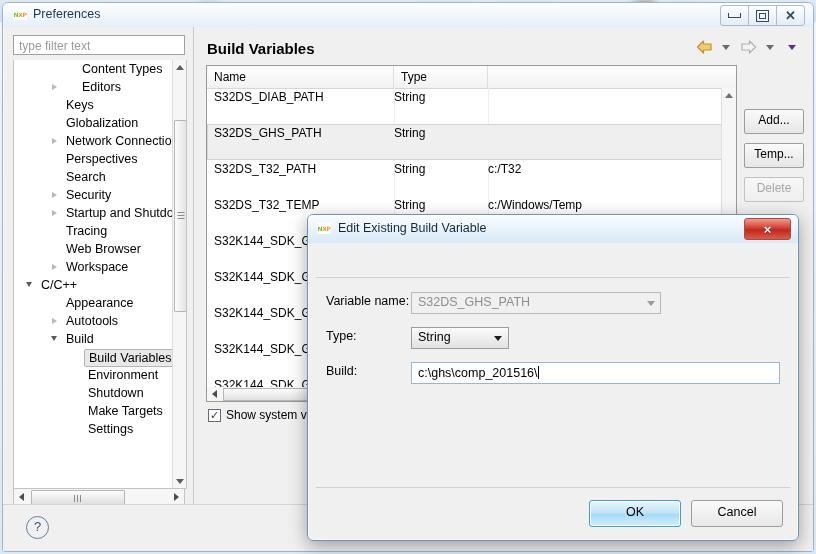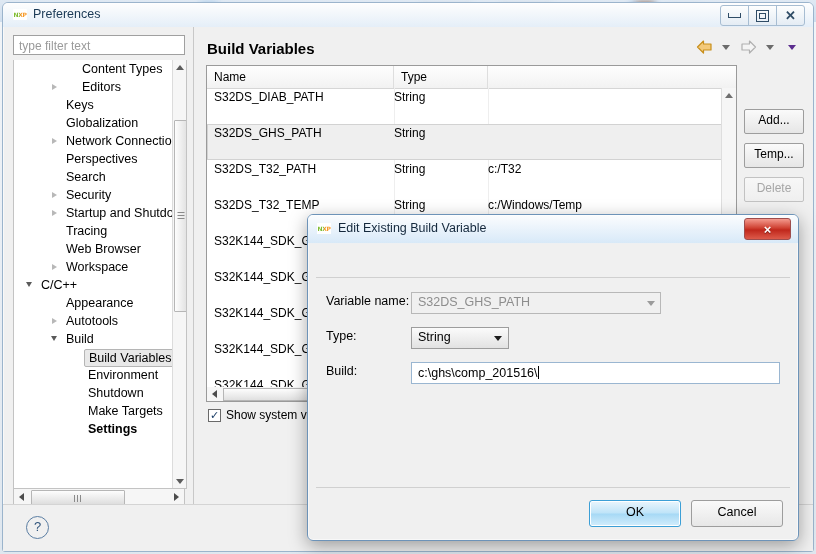--- a/index.html
+++ b/index.html
@@ -412,21 +412,21 @@
             <div class="tree-item">
               <span class="lbl" style="left: 74px;">Environment</span>
             </div>
             <div class="tree-item">
               <span class="lbl" style="left: 74px;">Shutdown</span>
             </div>
             <div class="tree-item">
               <span class="lbl" style="left: 74px;">Make Targets</span>
             </div>
             <div class="tree-item">
-              <span class="lbl" style="left: 74px; font-weight: bold;">Settings</span>
+              <span class="lbl" style="left: 74px;">Settings</span>
             </div>
           </div>
         <div class="vscroll">
           <div class="vs-arrow up">
               <span class="tri-up"></span>
             </div>
           <div class="vs-thumb" style="top:60px;height:190px;">
             <span class="vs-grip">
                 <i></i>
                 <i></i>

